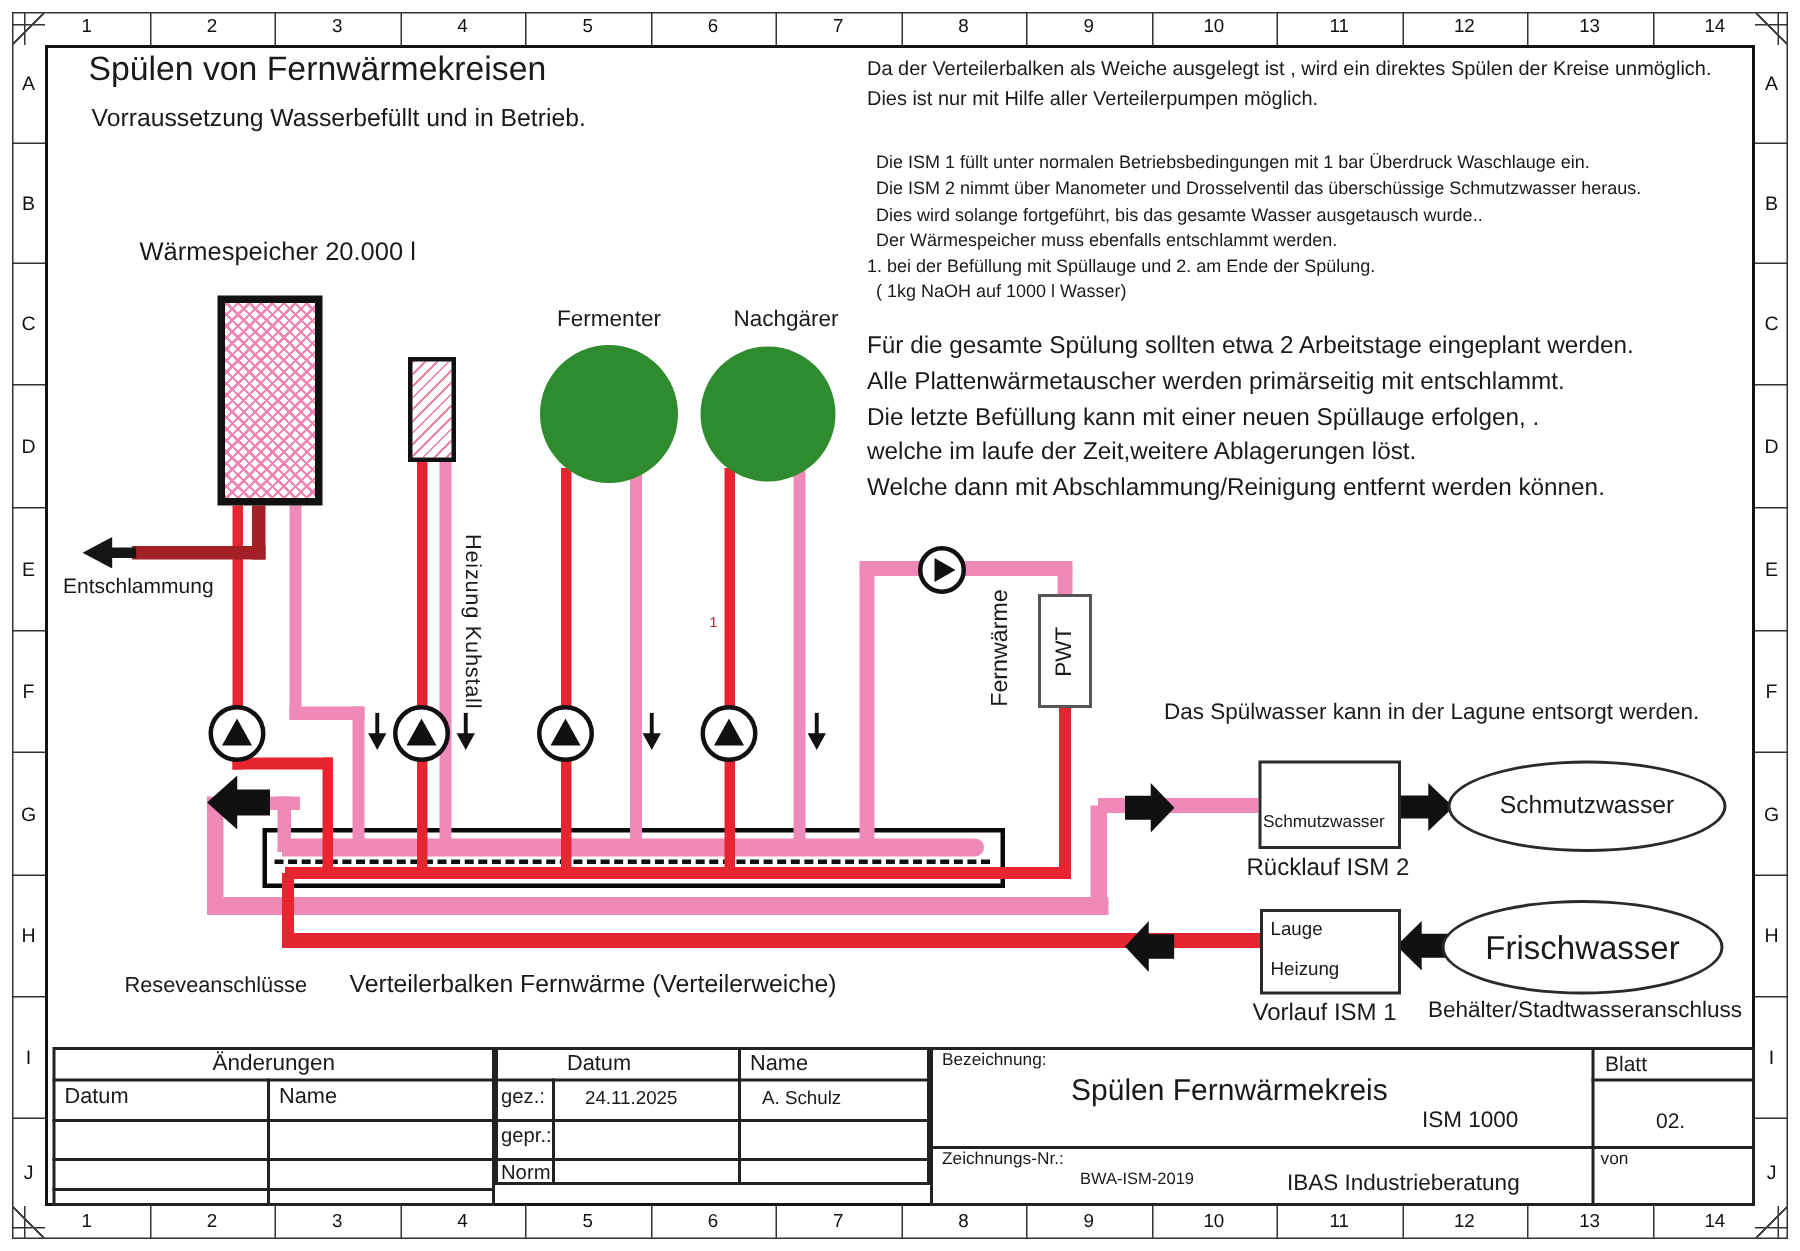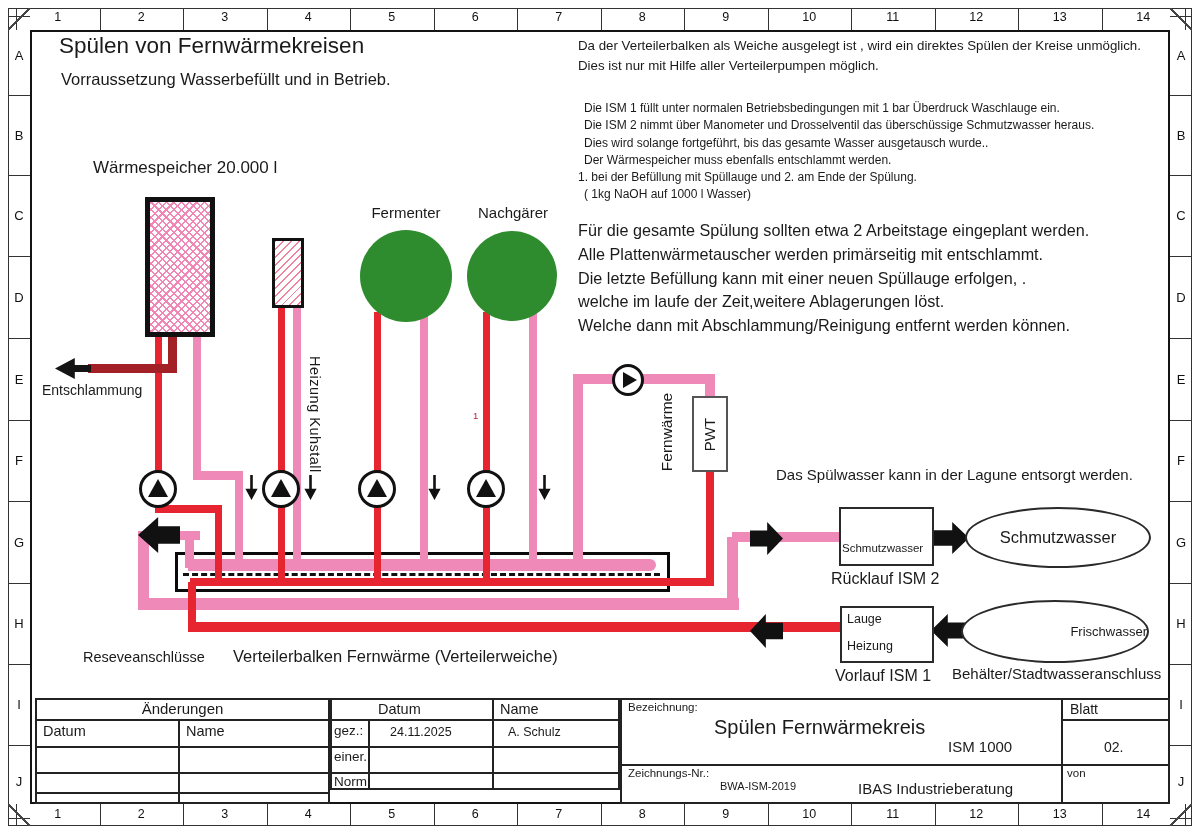--- a/index.html
+++ b/index.html
@@ -264,29 +264,29 @@
 
   <div class="sqbox" style="left:839px;top:507px;width:95px;height:59px;"></div>
   <div class="lbl" style="left:842px;top:542px;font-size:11.5px;">Schmutzwasser</div>
   <div class="ebox" style="left:965px;top:507px;width:186px;height:61px;font-size:16.5px;">
     <span>Schmutzwasser</span>
     </div>
 
   <div class="sqbox" style="left:840px;top:606px;width:94px;height:57px;"></div>
   <div class="lbl" style="left:847px;top:612px;font-size:12.5px;">Lauge</div>
   <div class="lbl" style="left:847px;top:639px;font-size:12.5px;">Heizung</div>
-  <div class="ebox" style="left:961px;top:600px;width:188px;height:63px;font-size:13px;justify-content:flex-end;">
+  <div class="ebox" style="left:961px;top:600px;width:188px;height:63px;font-size:22px;">
     <span>Frischwasser</span>
     </div>
 
   <div class="lbl" style="left:93px;top:158px;font-size:17px;">Wärmespeicher 20.000 l</div>
   <div class="lbl" style="left:42px;top:382px;font-size:14px;">Entschlammung</div>
   <div class="vtext lbl" style="left:306px;top:303px;height:170px;font-size:14.5px;letter-spacing:.5px;">Heizung Kuhstall</div>
   <div class="lbl" style="left:360px;top:204px;width:92px;text-align:center;font-size:15px;">Fermenter</div>
-  <div class="lbl" style="left:467px;top:204px;width:92px;text-align:center;font-size:15px;">Nachgärer</div>
+  <div class="lbl" style="left:467px;top:204px;width:92px;text-align:right;font-size:15px;">Nachgärer</div>
   <div class="lbl" style="left:473px;top:411px;font-size:9.5px;color:#b5223a;">1</div>
   <div class="lbl" style="left:776px;top:466px;font-size:15px;">Das Spülwasser kann in der Lagune  entsorgt werden.</div>
   <div class="lbl" style="left:831px;top:570px;font-size:16px;">Rücklauf ISM 2</div>
   <div class="lbl" style="left:835px;top:667px;font-size:16px;">Vorlauf ISM 1</div>
   <div class="lbl" style="left:952px;top:665px;font-size:15px;">Behälter/Stadtwasseranschluss</div>
   <div class="lbl" style="left:83px;top:649px;font-size:14.5px;">Reseveanschlüsse</div>
   <div class="lbl" style="left:233px;top:647px;font-size:16.5px;">Verteilerbalken Fernwärme (Verteilerweiche)</div>
 
   <div class="tblbox" style="left:35px;top:698px;width:295px;height:106px;"></div>
   <div class="lbl" style="left:35px;top:700px;width:295px;text-align:center;font-size:15px;">Änderungen</div>
@@ -300,21 +300,21 @@
 
   <div class="tblbox" style="left:330px;top:698px;width:290px;height:92px;"></div>
   <div class="tbl-line" style="left:330px;top:719px;width:290px;height:1.5px;"></div>
   <div class="tbl-line" style="left:330px;top:746px;width:290px;height:1.5px;"></div>
   <div class="tbl-line" style="left:330px;top:772px;width:290px;height:1.5px;"></div>
   <div class="tbl-line" style="left:368px;top:719px;width:1.5px;height:71px;"></div>
   <div class="tbl-line" style="left:492px;top:698px;width:1.5px;height:92px;"></div>
   <div class="lbl" style="left:378px;top:701px;font-size:14.5px;">Datum</div>
   <div class="lbl" style="left:500px;top:701px;font-size:14.5px;">Name</div>
   <div class="lbl" style="left:334px;top:723px;font-size:13.5px;">gez.:</div>
-  <div class="lbl" style="left:334px;top:749px;font-size:13.5px;">einer.:</div>
+  <div class="lbl" style="left:334px;top:749px;font-size:13.5px;">gepr.:</div>
   <div class="lbl" style="left:334px;top:774px;font-size:13.5px;">Norm:</div>
   <div class="lbl" style="left:390px;top:725px;font-size:12.5px;">24.11.2025</div>
   <div class="lbl" style="left:508px;top:725px;font-size:12.5px;">A. Schulz</div>
 
   <div class="tblbox" style="left:620px;top:698px;width:550px;height:106px;"></div>
   <div class="tbl-line" style="left:1061px;top:698px;width:1.5px;height:106px;"></div>
   <div class="tbl-line" style="left:620px;top:764px;width:550px;height:1.5px;"></div>
   <div class="tbl-line" style="left:1061px;top:719px;width:109px;height:1.5px;"></div>
   <div class="lbl" style="left:628px;top:701px;font-size:11.5px;">Bezeichnung:</div>
   <div class="lbl" style="left:714px;top:716px;font-size:20px;">Spülen Fernwärmekreis</div>

